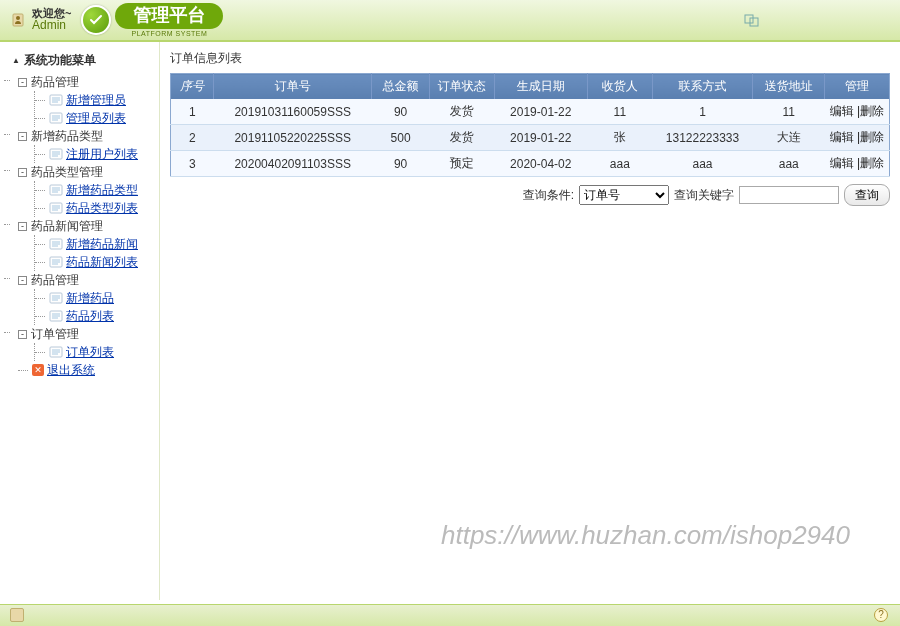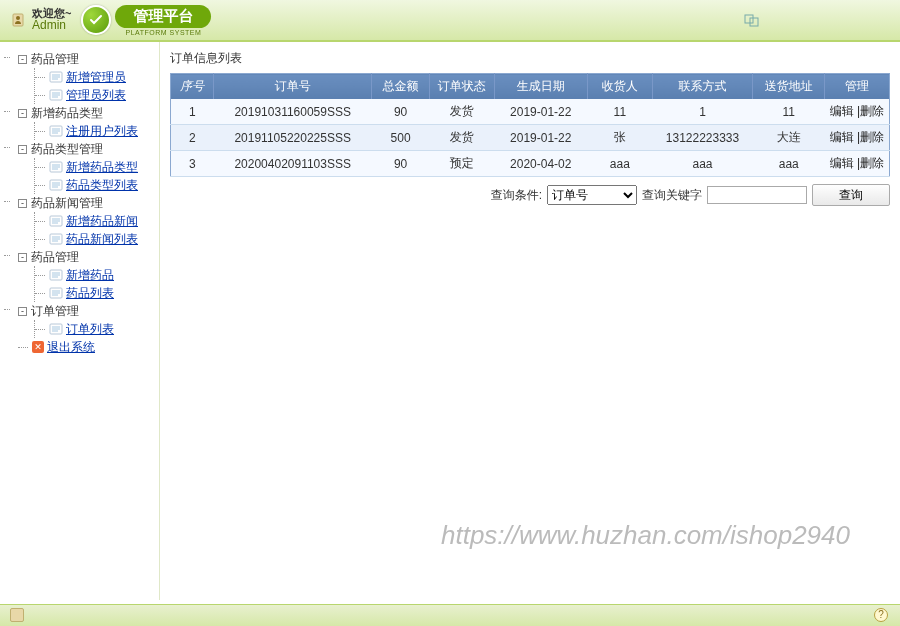--- a/index.html
+++ b/index.html
@@ -6,21 +6,21 @@
 body { font-family: "SimSun", "宋体", Arial, sans-serif; font-size: 12px; background: #fff; color: #333; width: 900px; height: 626px; overflow: hidden; position: relative; }
 
 .topbar { height: 42px; background: linear-gradient(#f0f7e0, #d6e8a8); border-bottom: 2px solid #b8d66e; display: flex; align-items: center; padding: 8px 10px; position: relative; }
 .welcome-box { display: flex; align-items: center; gap: 6px; }
 .welcome-box .w-icon { width: 16px; height: 16px; display: flex; align-items: center; justify-content: center; }
 .welcome-box .texts { display: flex; flex-direction: column; line-height: 1.1; font-size: 11px; }
 .welcome-box .w-label { font-weight: bold; color: #333; }
 .welcome-box .w-user { color: #5a7a0a; font-size: 12px; }
 .logo-area { display: flex; align-items: center; margin-left: 10px; gap: 4px; }
 .logo-circle { width: 30px; height: 30px; border-radius: 50%; background: radial-gradient(circle at 30% 30%, #9fd83a, #5a9a0a); border: 2px solid #fff; box-shadow: 0 0 2px rgba(0,0,0,.3); display: flex; align-items: center; justify-content: center; color: #fff; font-weight: bold; }
-.brand-pill { background: #6fa80a; color: #fff; padding: 3px 18px 5px; border-radius: 14px; font-size: 15px; font-weight: bold; line-height: 1; }
+.brand-pill { background: #6fa80a; color: #fff; padding: 3px 18px 5px; border-radius: 14px; font-size: 18px; font-weight: bold; line-height: 1; }
 .brand-sub { font-size: 7px; color: #5a7a0a; letter-spacing: 0.5px; margin-top: 1px; text-align: center; }
 .top-right-icon { position: absolute; right: 140px; top: 14px; width: 16px; height: 14px; }
 
 .main { display: flex; height: 558px; }
 .sidebar { width: 160px; border-right: 1px solid #e0e8c8; padding: 8px 4px; }
 .tree-root { font-weight: bold; margin: 2px 0 4px 8px; }
 .tree-root::before { content: "▲"; font-size: 8px; margin-right: 4px; vertical-align: 1px; }
 .tree { list-style: none; }
 .tree li { line-height: 18px; white-space: nowrap; }
 .tree .folder { position: relative; padding-left: 14px; }
@@ -40,21 +40,21 @@
 .grid th { background: linear-gradient(#6a8fc0, #5a7fb0); color: #fff; font-weight: normal; font-size: 12px; padding: 4px 3px; border-right: 1px solid #7a98c8; text-align: center; }
 .grid th:last-child { border-right: none; }
 .grid td { padding: 4px 3px; text-align: center; font-size: 12px; border-bottom: 1px solid #cde; background: #eaf1fb; }
 .grid tr:nth-child(odd) td { background: #f5f9ff; }
 .grid .row-act { color: #222; }
 .grid .row-act span { cursor: pointer; }
 
 .searchbar { margin-top: 7px; display: flex; justify-content: flex-end; align-items: center; gap: 5px; font-size: 12px; }
 .searchbar select { font-size: 12px; height: 20px; width: 90px; }
 .searchbar input[type=text] { font-size: 12px; height: 18px; width: 100px; border: 1px solid #aaa; }
-.searchbar button { font-size: 12px; height: 22px; padding: 0 26px; border: 1px solid #aaa; background: linear-gradient(#fefefe,#e9e9e9); border-radius: 2px; cursor: pointer; }
+.searchbar button { font-size: 12px; height: 22px; padding: 0 10px; border: 1px solid #aaa; background: linear-gradient(#fefefe,#e9e9e9); border-radius: 9px; cursor: pointer; }
 
 .watermark { position: absolute; right: 50px; bottom: 75px; font-size: 26px; color: #bbb; font-family: Liberation Sans, sans-serif; font-style: italic; pointer-events: none; }
 
 .footer { position: absolute; bottom: 0; left: 0; right: 0; height: 22px; background: linear-gradient(#e8f0cf,#d6e8a8); border-top: 1px solid #b8d66e; }
 .footer .f-left { position: absolute; left: 10px; top: 3px; width: 14px; height: 14px; background: #e8d8a8; border: 1px solid #c0b070; border-radius: 2px; }
 .footer .f-right { position: absolute; right: 12px; top: 3px; width: 14px; height: 14px; border-radius: 50%; border: 1px solid #b8a040; background: #fff8d0; color: #8a7020; font-size: 10px; text-align: center; line-height: 12px; cursor: pointer; }
 </style>
 </head>
 <body>
 
@@ -87,20 +87,21 @@
     <svg width="16" height="14" viewBox="0 0 16 14">
         <rect x="1" y="1" width="8" height="8" fill="none" stroke="#7aa"></rect>
         <rect x="6" y="4" width="8" height="8" fill="none" stroke="#7aa"></rect>
       </svg>
   </span>
 </div>
 
 <div class="main">
 
   <div class="sidebar">
+    <div class="tree-root">系统功能菜单</div>
     <ul class="tree" id="tree">
         <li class="folder"><span class="fbox">-</span><span class="flabel">药品管理</span><ul class="children">
             <li class="leaf">
               <span class="leaf-icon">
                 <svg width="14" height="12" viewBox="0 0 14 12">
                   <rect x="1" y="1" width="12" height="10" rx="1" fill="#fefefe" stroke="#b8c8d8"></rect>
                   <line x1="3" y1="4" x2="11" y2="4" stroke="#a8c8e0"></line>
                   <line x1="3" y1="6" x2="11" y2="6" stroke="#a8c8e0"></line>
                   <line x1="3" y1="8" x2="9" y2="8" stroke="#a8c8e0"></line>
                 </svg>

